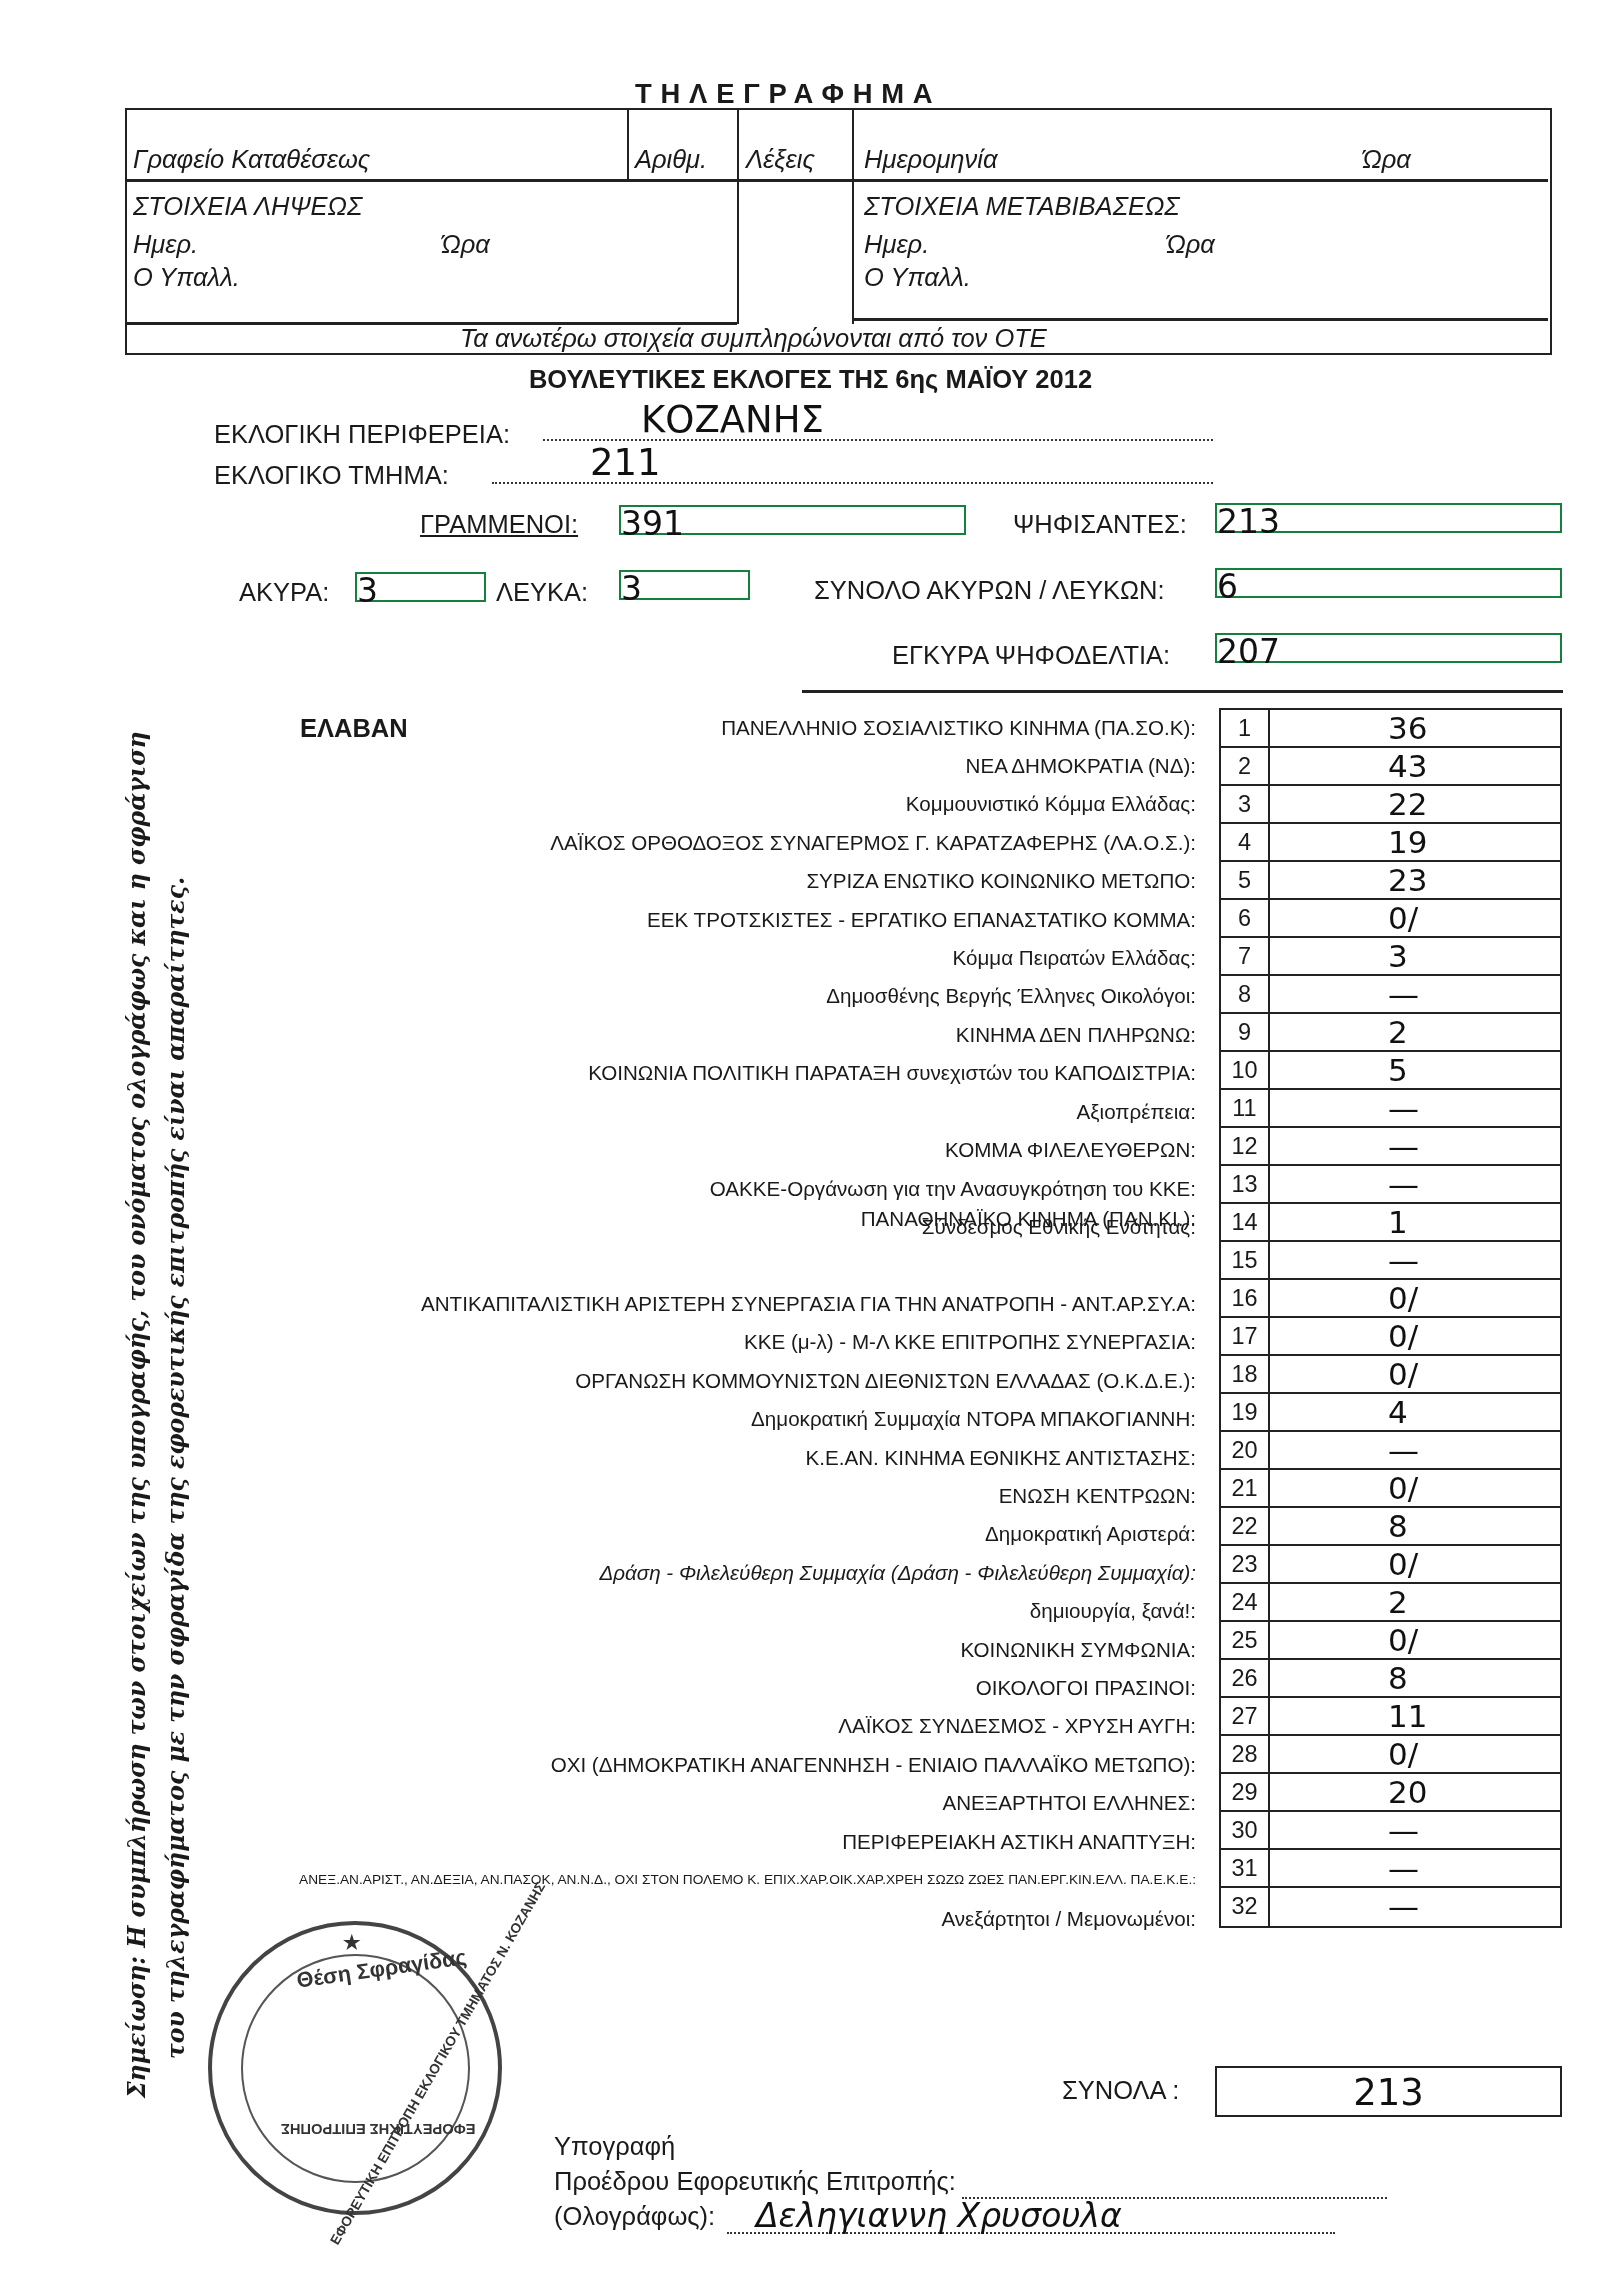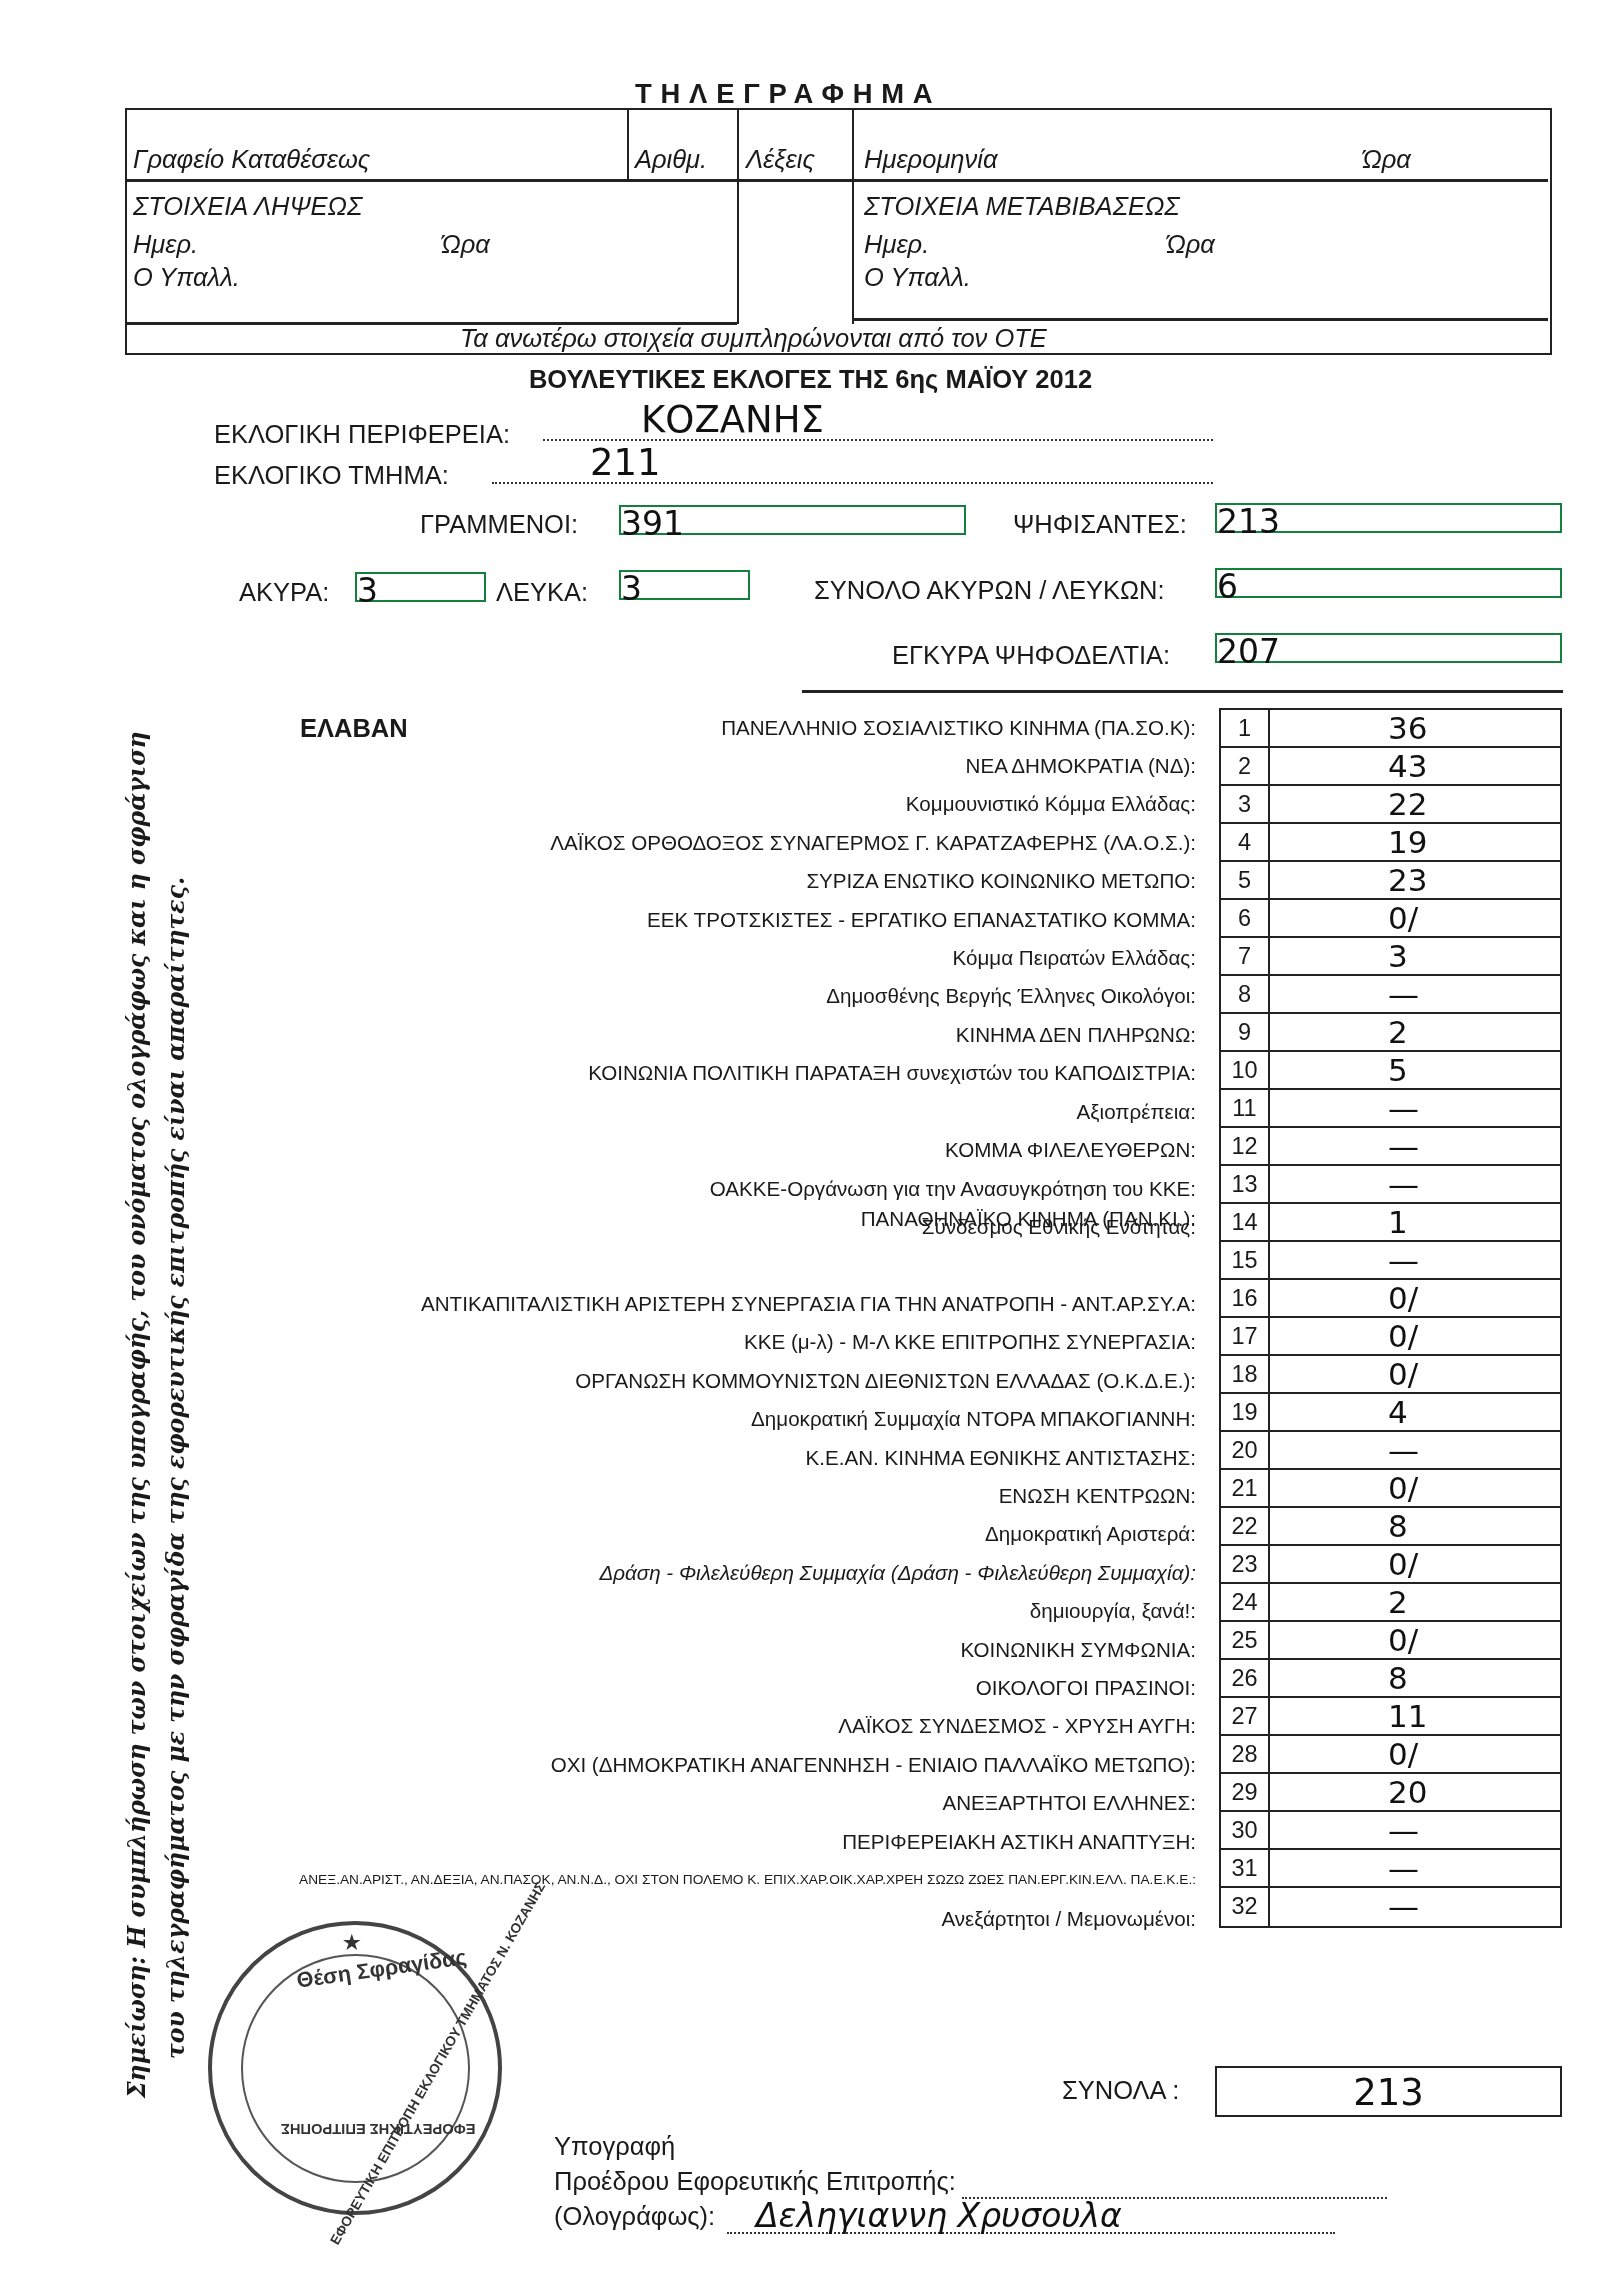--- a/index.html
+++ b/index.html
@@ -82,21 +82,21 @@
 <span class="lbl" style="left:214px;top:420px;">ΕΚΛΟΓΙΚΗ ΠΕΡΙΦΕΡΕΙΑ:</span>
 <div class="abs dotted" style="left:543px;top:412px;width:670px;height:27.4px;">
   <span class="hand" style="position:absolute;left:98px;top:-13.7px;font-size:37px;">ΚΟΖΑΝΗΣ</span>
 </div>
 
 <span class="lbl" style="left:214px;top:461px;">ΕΚΛΟΓΙΚΟ ΤΜΗΜΑ:</span>
 <div class="abs dotted" style="left:492px;top:455px;width:721px;height:27.4px;">
   <span class="hand" style="position:absolute;left:98px;top:-13.7px;font-size:37px;">211</span>
 </div>
 
-<span class="lbl" style="left:420px;top:510px;">ΓΡΑΜΜΕΝΟΙ:</span>
+<span class="lbl" style="left:420px;top:510px;text-decoration:underline;">ΓΡΑΜΜΕΝΟΙ:</span>
 <div class="vbox hand" style="left:619px;top:505px;width:347px;">391</div>
 
 <span class="lbl" style="left:1013px;top:510px;">ΨΗΦΙΣΑΝΤΕΣ:</span>
 <div class="vbox hand" style="left:1215px;top:503px;width:347px;">213</div>
 
 <span class="lbl" style="left:239px;top:578px;">ΑΚΥΡΑ:</span>
 <div class="vbox hand" style="left:355px;top:572px;width:131px;">3</div>
 
 <span class="lbl" style="left:496px;top:578px;">ΛΕΥΚΑ:</span>
 <div class="vbox hand" style="left:619px;top:570px;width:131px;">3</div>

